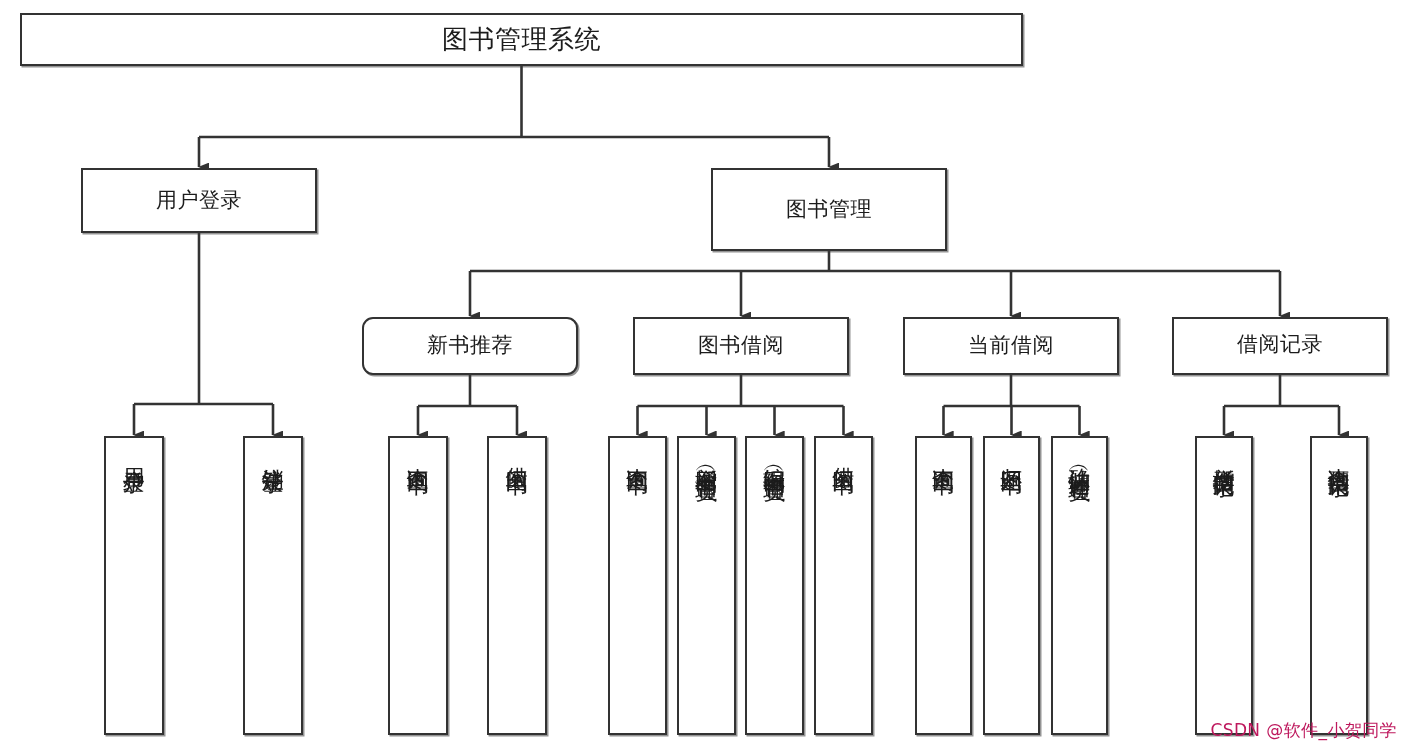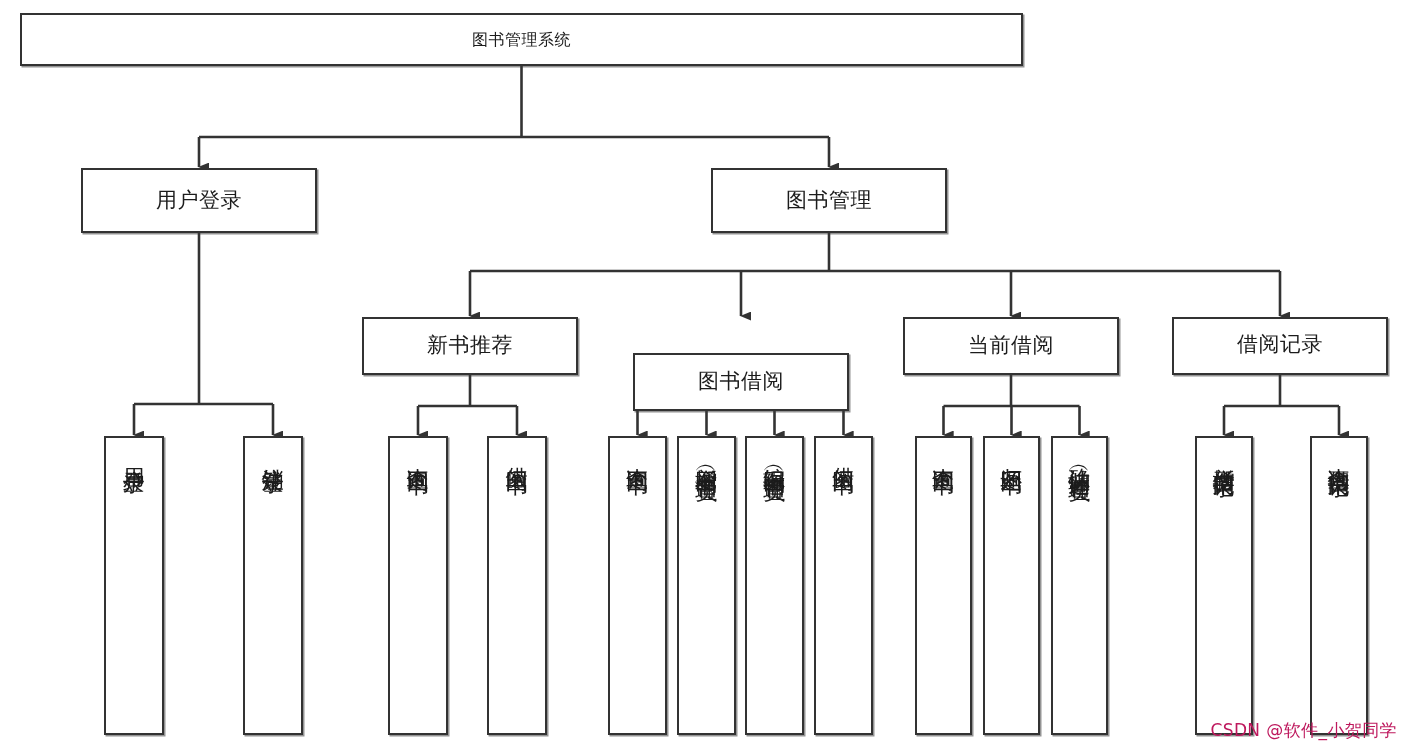--- a/index.html
+++ b/index.html
@@ -39,21 +39,21 @@
     overflow: hidden;
   }
   .node .label {
     font-size: 21px;
     line-height: 1.12;
     letter-spacing: 0.5px;
     color: #1c1c1c;
     text-align: center;
     white-space: nowrap;
   }
-  .node.root .label { font-size: 16px; text-align: right; }
+  .node.root .label { font-size: 26px; text-align: right; }
   .node.vertical {
     align-items: flex-start;
     padding-top: 12px;
   }
   .node.vertical .label {
     writing-mode: vertical-rl;
     text-orientation: upright;
     font-size: 22px;
     line-height: 1.16;
     letter-spacing: 2px;
@@ -118,27 +118,27 @@
       </g>
   </svg>
 
   <div id="node-layer">
       <div class="node root" id="node-root" style="left: 20px; top: 13px; width: 1003px; height: 53px;">
         <div class="label">图书管理系统</div>
       </div>
       <div class="node" id="node-user-login" style="left: 81px; top: 168px; width: 236px; height: 65px;">
         <div class="label">用户登录</div>
       </div>
-      <div class="node" id="node-book-manage" style="left: 711px; top: 168px; width: 236px; height: 65px;">
+      <div class="node" id="node-book-manage" style="left: 711px; top: 168px; width: 236px; height: 83px;">
         <div class="label">图书管理</div>
       </div>
-      <div class="node" id="node-new-book-rec" style="left: 362px; top: 317px; width: 216px; height: 58px;">
+      <div class="node" id="node-new-book-rec" style="left: 362px; top: 317px; width: 216px; height: 58px; border-radius: 11px;">
         <div class="label">新书推荐</div>
       </div>
-      <div class="node" id="node-book-borrow" style="left: 633px; top: 317px; width: 216px; height: 58px; margin-top: 36px;">
+      <div class="node" id="node-book-borrow" style="left: 633px; top: 317px; width: 216px; height: 58px;">
         <div class="label">图书借阅</div>
       </div>
       <div class="node" id="node-current-borrow" style="left: 903px; top: 317px; width: 216px; height: 58px;">
         <div class="label">当前借阅</div>
       </div>
       <div class="node" id="node-borrow-record" style="left: 1172px; top: 317px; width: 216px; height: 58px; font-family: Liberation Mono, monospace;">
         <div class="label">借阅记录</div>
       </div>
       <div class="node vertical" id="node-leaf-user-login" style="left: 104px; top: 436px; width: 60px; height: 299px;">
         <div class="label">用户登录</div>

